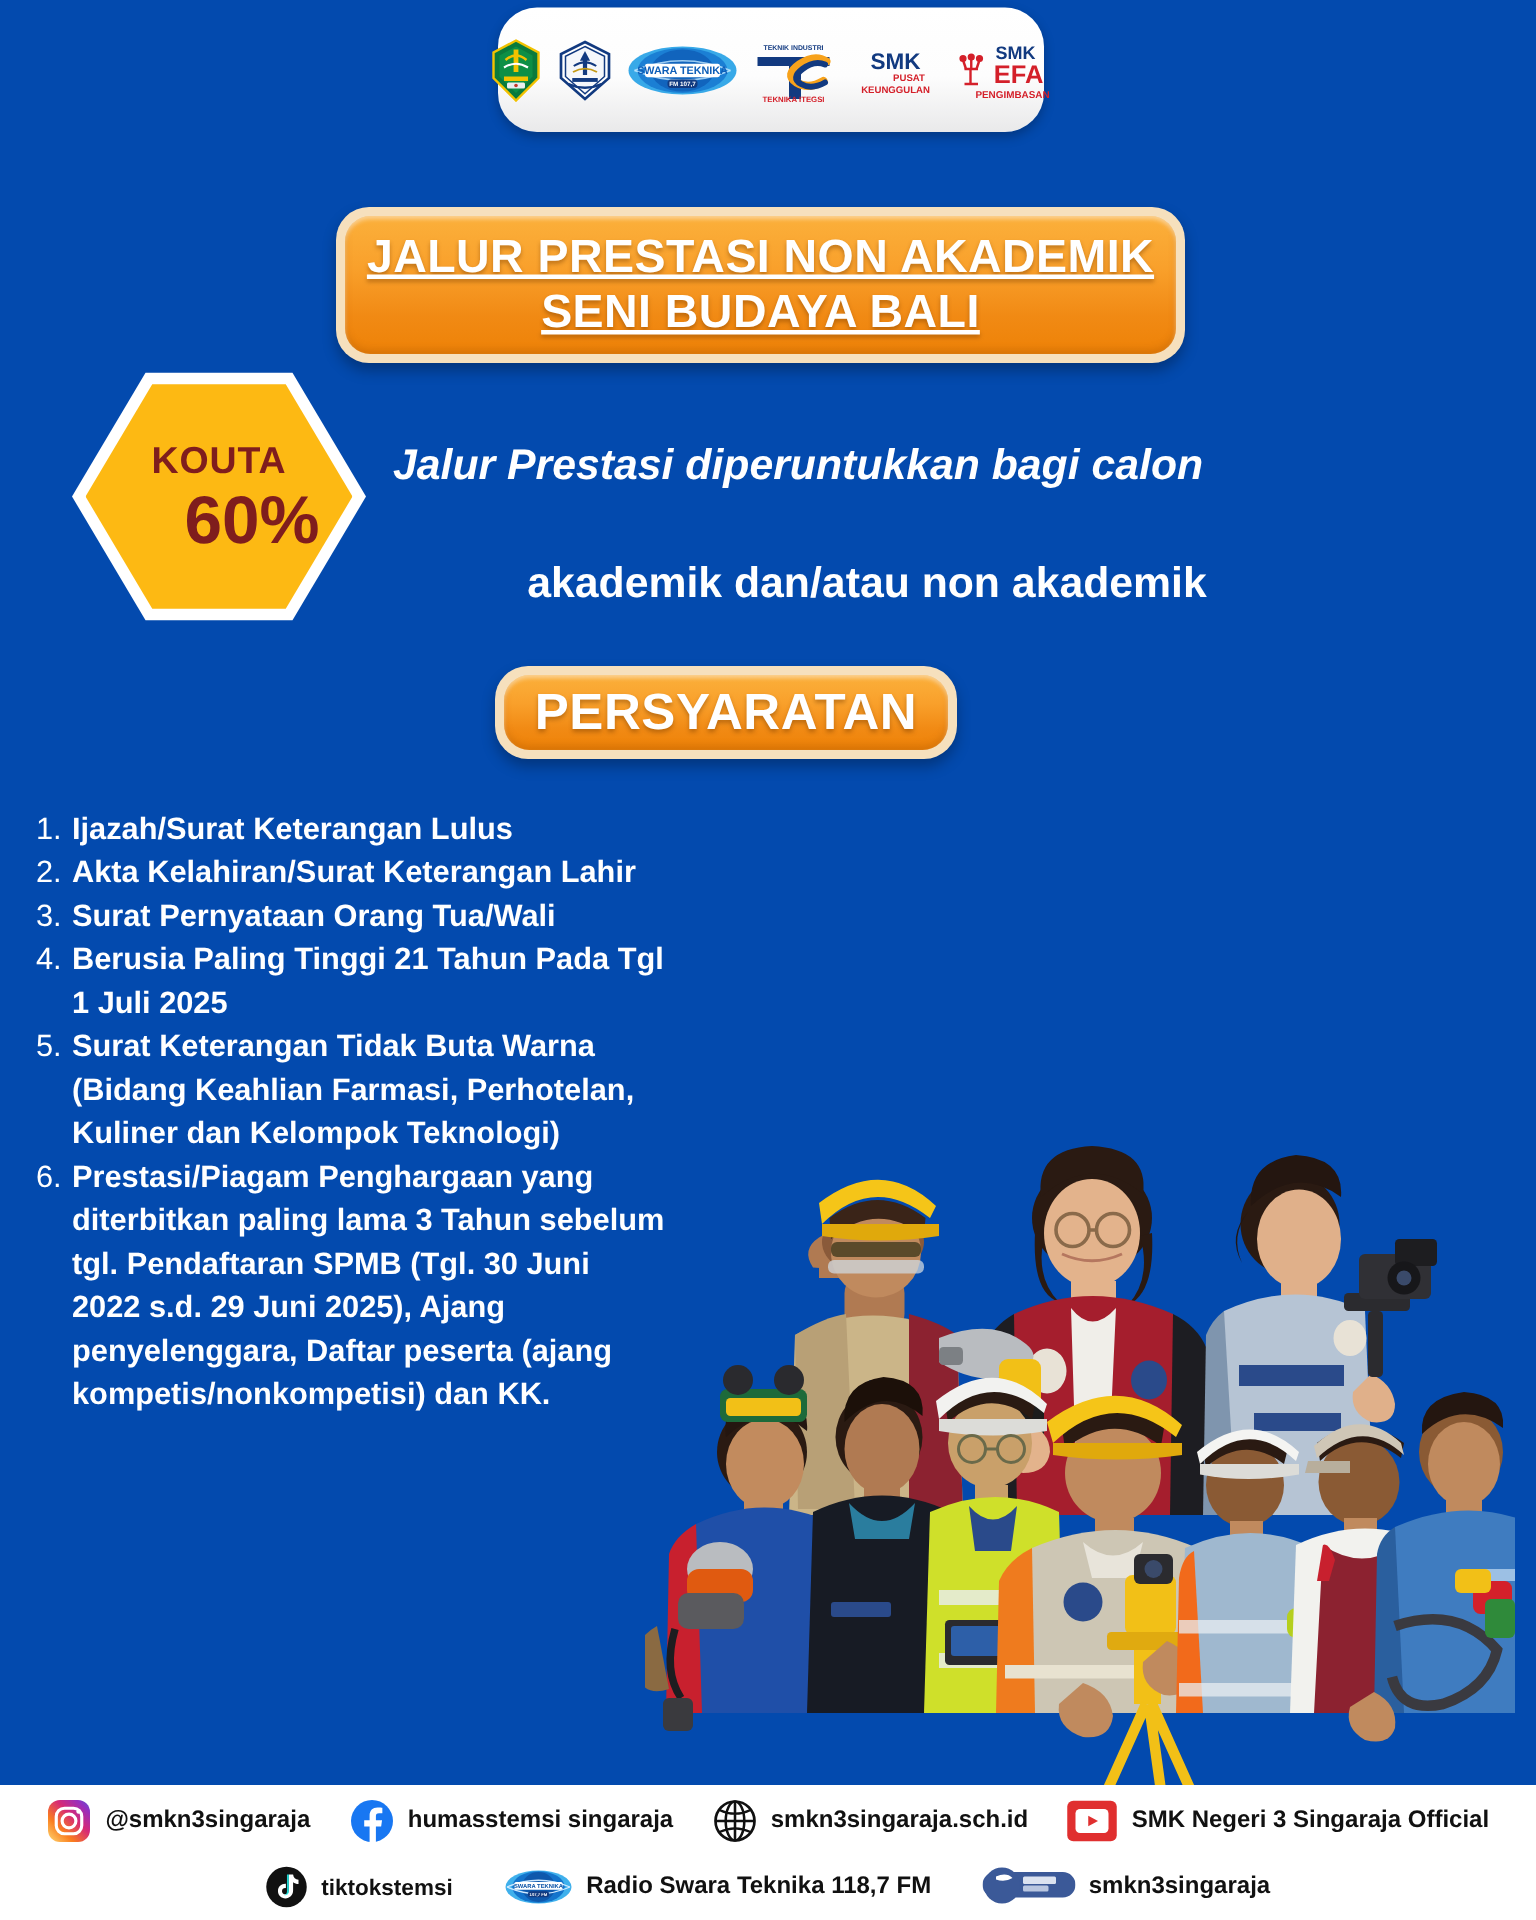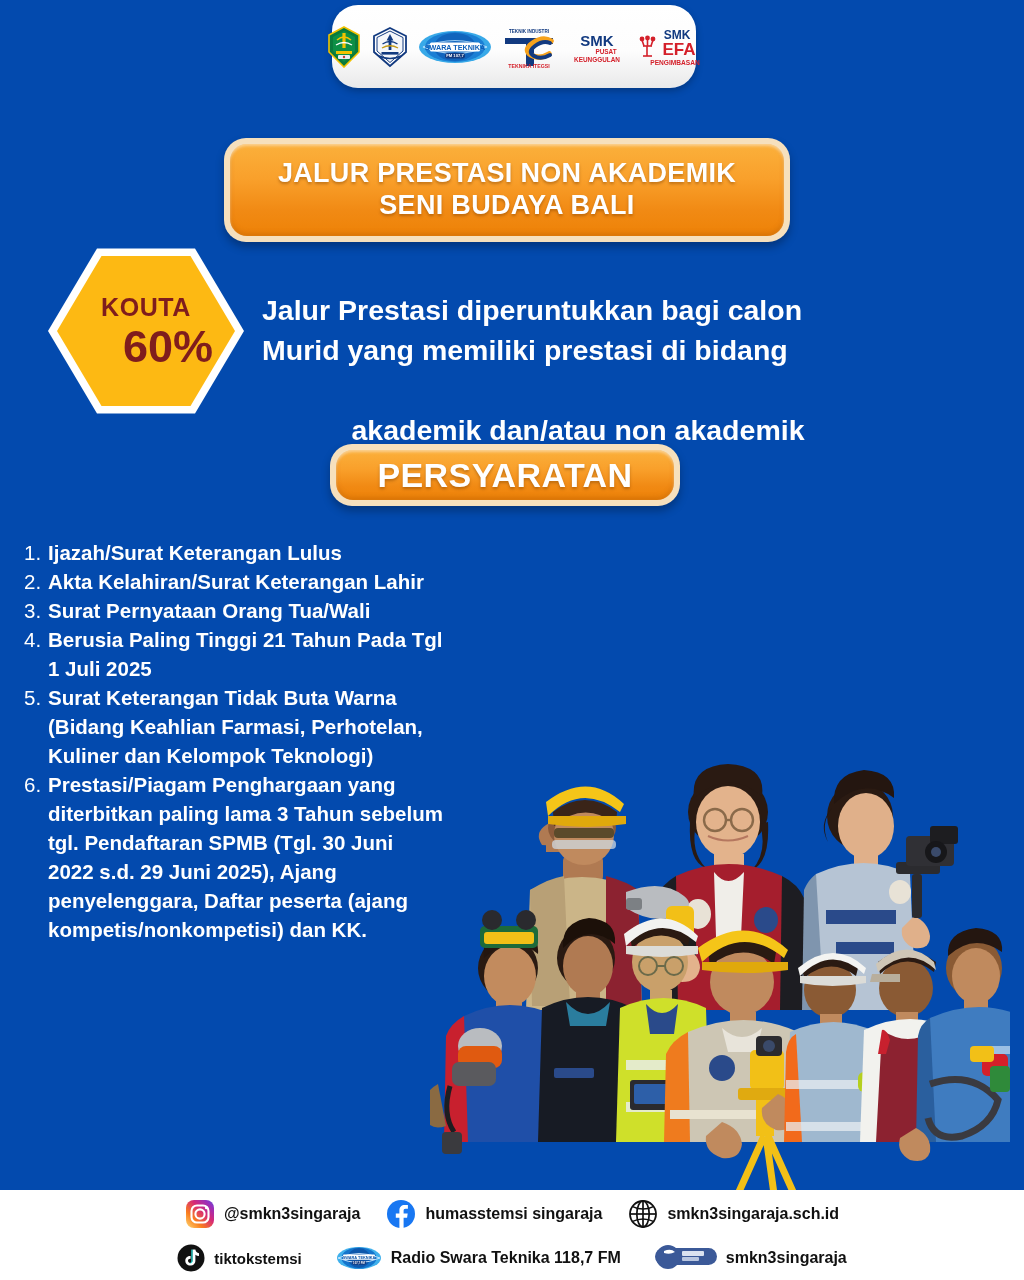--- a/index.html
+++ b/index.html
@@ -50,23 +50,23 @@
     box-shadow: inset 0 2px 3px rgba(255,255,255,.45), inset 0 -3px 5px rgba(160,80,0,.28);
     display: flex; align-items: center; justify-content: center;
     text-align: center;
     color: #ffffff;
     font-weight: bold;
     text-shadow: 0 2px 3px rgba(120,60,0,.45);
     width: 100%; height: 100%;
   }
 
   #title-banner { left: 224px; top: 138px; width: 566px; height: 104px; }
-  #title-banner .banner-inner { font-size: 27px; line-height: 1.18; letter-spacing: .3px; }
-
-  #persyaratan-banner { left: 330px; top: 444px; width: 350px; height: 62px; }
+  #title-banner .banner-inner { font-size: 31px; line-height: 1.18; letter-spacing: .3px; text-decoration: underline; }
+
+  #persyaratan-banner { left: 330px; top: 444px; width: 308px; height: 62px; }
   #persyaratan-banner .banner-inner { font-size: 34px; letter-spacing: .4px; }
 
   
   .hex-wrap {
     position: absolute;
     left: 48px; top: 245px;
     width: 196px; height: 172px;
   }
   .hex {
     position: absolute; inset: 0;
@@ -89,21 +89,21 @@
   .desc {
     position: absolute;
     left: 262px; top: 290px; width: 632px;
     color: #ffffff;
     font-size: 28.5px;
     font-weight: bold;
     line-height: 1.42;
     text-align: center;
   }
   .desc div { white-space: nowrap; }
-  .desc .l1 { text-align: left; }
+  .desc .l1 { text-align: left; font-style: italic; }
   .desc .l2 { text-align: left; }
   .desc .l3 { text-align: center; margin-top: 39px; }
 
   
   .req-list {
     position: absolute;
     left: 24px; top: 538px; width: 420px;
     color: #ffffff;
   }
   .req-item {
@@ -238,21 +238,20 @@
   <div class="hex-wrap">
     <div class="hex"></div>
     <div class="hex-in">
       <div class="kouta-label">KOUTA</div>
       <div class="kouta-value">60%</div>
     </div>
   </div>
 
   <div class="desc">
     <div class="l1">Jalur Prestasi diperuntukkan bagi calon</div>
-    <div class="l2">Murid yang memiliki prestasi di bidang</div>
     <div class="l3">akademik dan/atau non akademik</div>
   </div>
 
   <div class="banner" id="persyaratan-banner">
     <div class="banner-inner">PERSYARATAN</div>
   </div>
 
   <div class="req-list">
     <div class="req-item">
       <span class="req-num">1.</span>
@@ -517,20 +516,30 @@
             <ellipse cx="15" cy="15" rx="6.2" ry="13" fill="none" stroke="#111" stroke-width="1.7"></ellipse>
             <line x1="2" y1="15" x2="28" y2="15" stroke="#111" stroke-width="1.7"></line>
             <path d="M4.6 7.6 q10.4 5 20.8 0" fill="none" stroke="#111" stroke-width="1.5"></path>
             <path d="M4.6 22.4 q10.4 -5 20.8 0" fill="none" stroke="#111" stroke-width="1.5"></path>
             <line x1="15" y1="2" x2="15" y2="28" stroke="#111" stroke-width="1.7"></line>
           </svg>
         </span>
         <span class="f-label">smkn3singaraja.sch.id</span>
       </div>
 
+      <div class="f-item">
+        <span class="f-icon">
+          <svg width="34" height="28" viewBox="0 0 34 28">
+            <rect x="0.5" y="0.5" width="33" height="27" rx="4" fill="#E02F2F"></rect>
+            <rect x="6" y="6" width="22" height="16" rx="3" fill="#ffffff"></rect>
+            <path d="M14.5 10.5 L21 14 L14.5 17.5 Z" fill="#E02F2F"></path>
+          </svg>
+        </span>
+        <span class="f-label">SMK Negeri 3 Singaraja Official</span>
+      </div>
     </div>
 
     <div class="footer-row r2">
 
       <div class="f-item">
         <span class="f-icon">
           <svg width="28" height="28" viewBox="0 0 28 28">
             <circle cx="14" cy="14" r="13.5" fill="#111111"></circle>
             <path d="M15.6 5.6h2.8c.3 2.1 1.5 3.4 3.6 3.6v2.8c-1.4 0-2.6-.4-3.6-1.2v5.6c0 3.2-2.4 5.2-5.1 5.2-2.8 0-5-2-5-4.9 0-3 2.4-5 5.3-4.8v2.9c-1.4-.3-2.6.6-2.6 2 0 1.2 1 2.1 2.2 2.1 1.3 0 2.4-.9 2.4-2.5z" fill="#ffffff"></path>
             <path d="M14.3 5.6h1.3v11.4c0 1.6-1.1 2.5-2.4 2.5-.3 0-.6 0-.9-.1 1.2-.2 2-1.1 2-2.4z" fill="#25F4EE" opacity=".85"></path>

